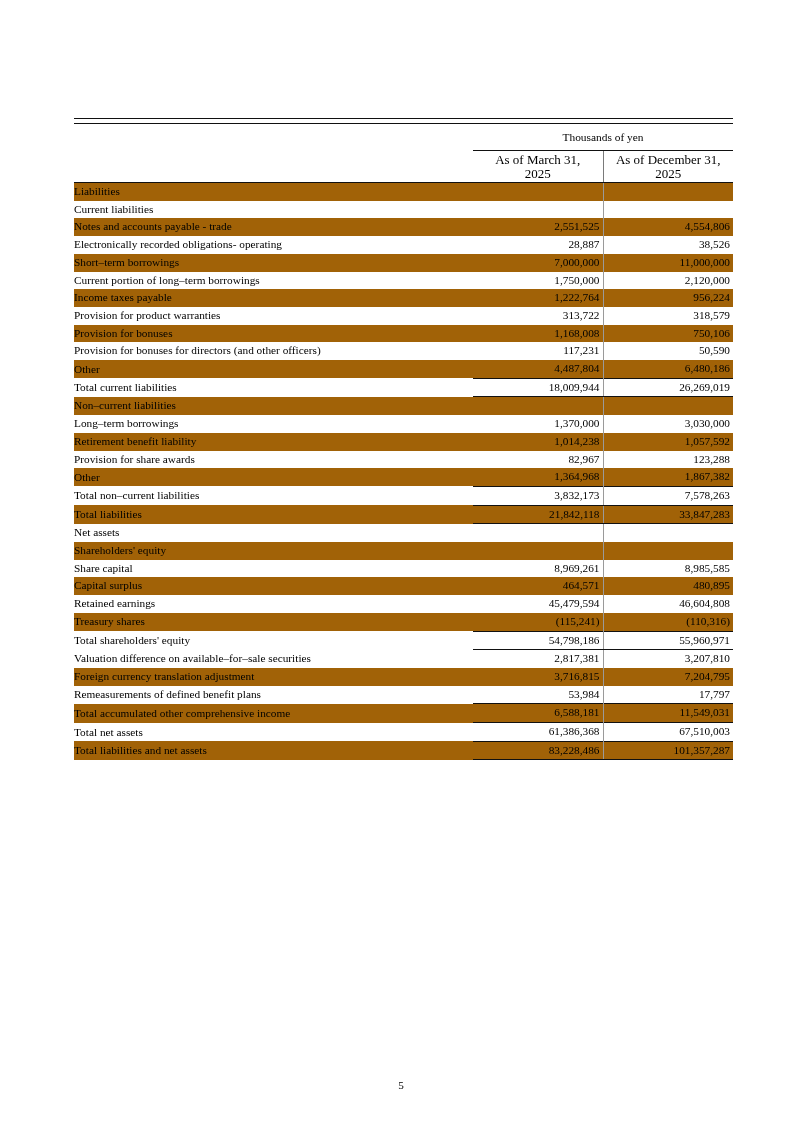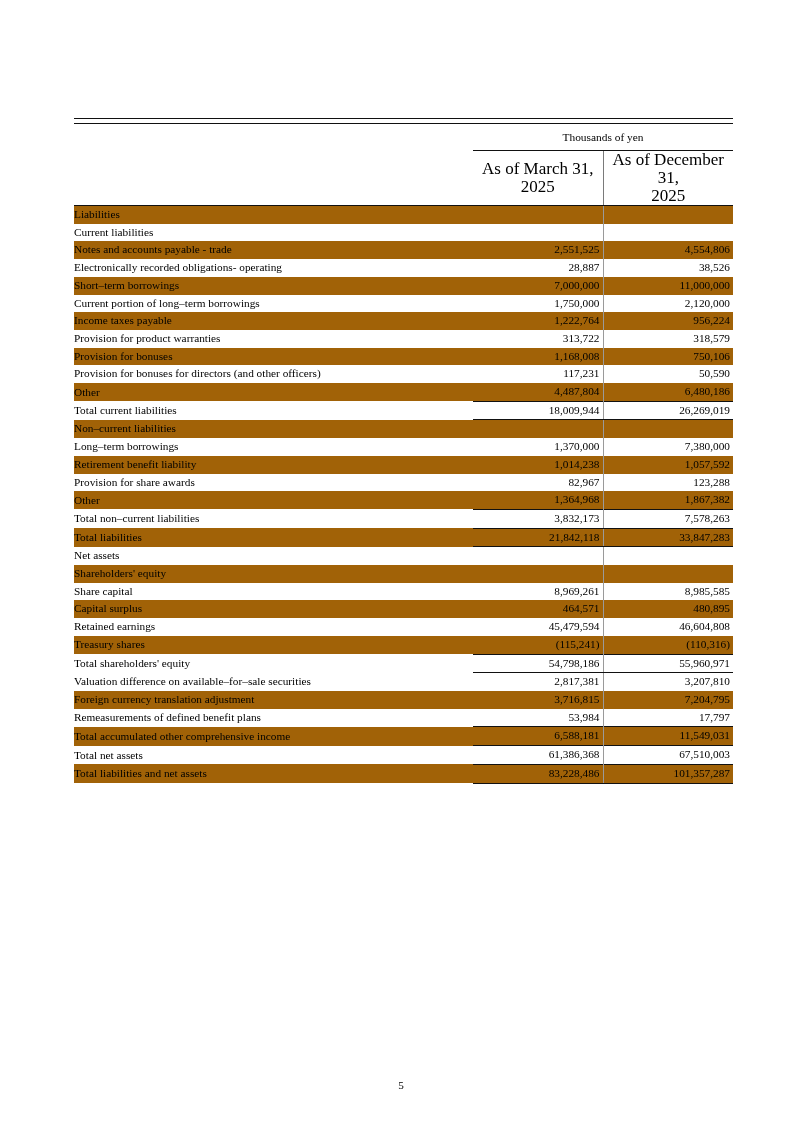--- a/index.html
+++ b/index.html
@@ -58,21 +58,21 @@
     vertical-align: middle;
     font-size: 11.4px;
     border-bottom: 1.1px solid #111;
   }
   .hdr-unit td.lbl { border-bottom: none; }
 
   .hdr-dates td {
     height: 31px;
     text-align: center;
     vertical-align: middle;
-    font-size: 17px;
+    font-size: 13px;
     line-height: 1.06;
     border-bottom: 1.5px solid #111;
   }
   .hdr-dates td.lbl { border-bottom: 1.5px solid #111; }
   .hdr-dates td.v1 { border-right: 0.7px solid #7a7a7a; }
 
   .date-l1 { display: block; }
   .date-l2 { display: block; font-family: Liberation Serif, serif; }
 
   
@@ -213,21 +213,21 @@
           <td class="num rule-top rule-bot">26,269,019</td>
         </tr>
         <tr class="row shade">
           <td class="lbl i2">Non–current liabilities</td>
           <td class="num v1"></td>
           <td class="num"></td>
         </tr>
         <tr class="row">
           <td class="lbl i3">Long–term borrowings</td>
           <td class="num v1">1,370,000</td>
-          <td class="num">7,380,000</td>
+          <td class="num">3,030,000</td>
         </tr>
         <tr class="row shade">
           <td class="lbl i3">Retirement benefit liability</td>
           <td class="num v1">1,014,238</td>
           <td class="num">1,057,592</td>
         </tr>
         <tr class="row">
           <td class="lbl i3">Provision for share awards</td>
           <td class="num v1">82,967</td>
           <td class="num">123,288</td>

